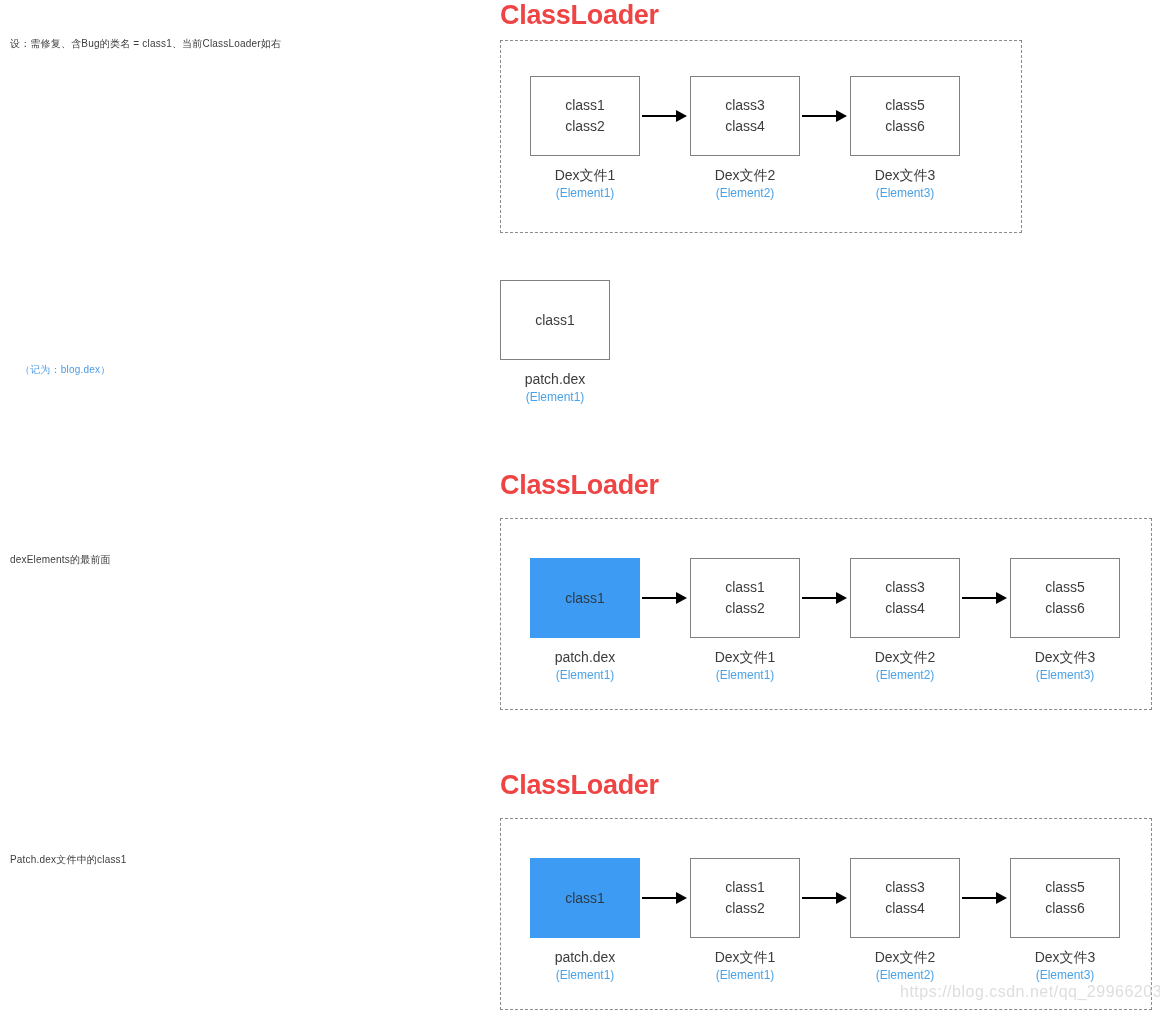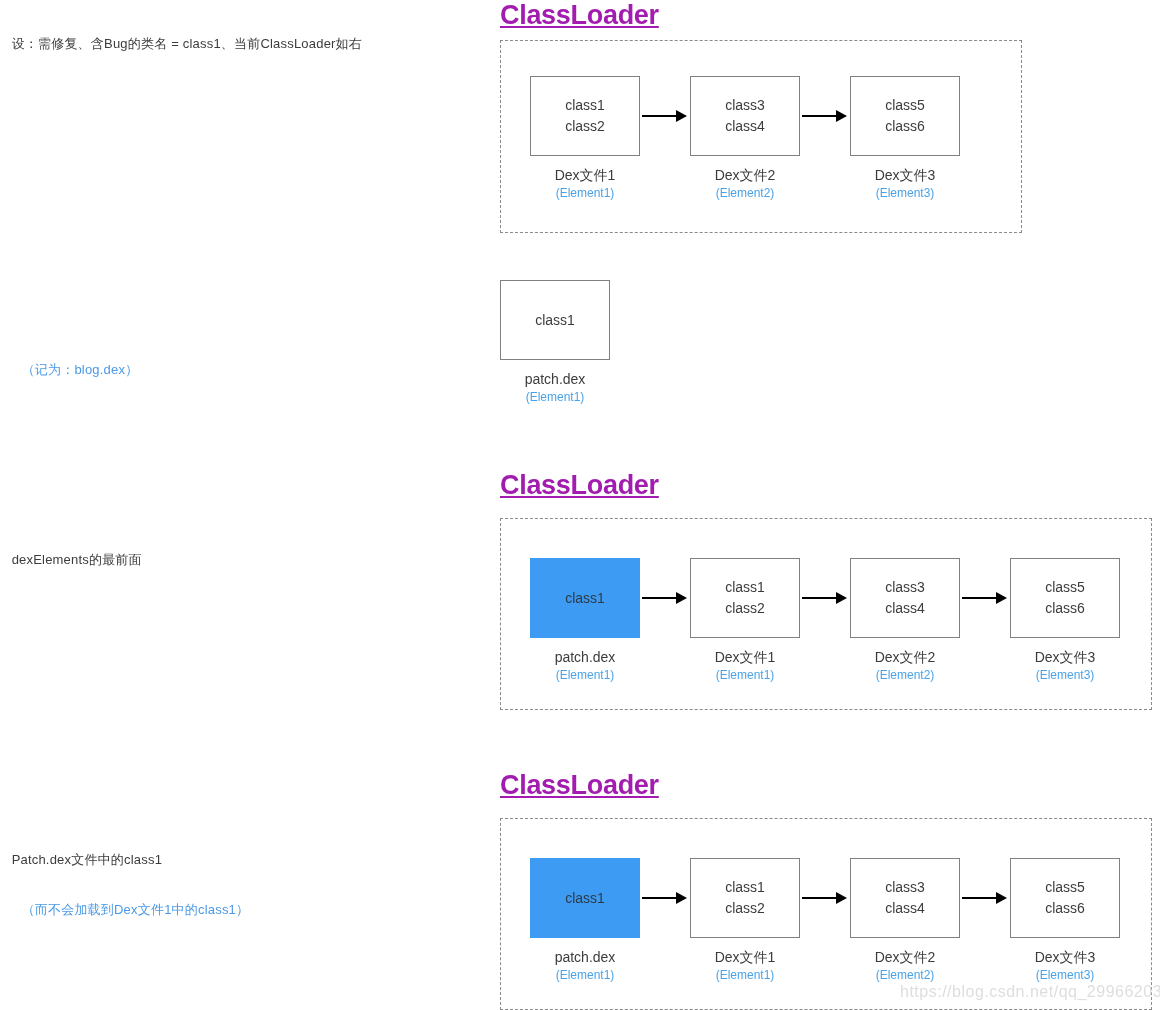--- a/index.html
+++ b/index.html
@@ -12,38 +12,37 @@
     height: 1010px;
     position: relative;
     font-family: "Liberation Sans", "DejaVu Sans", sans-serif;
     color: #333333;
     overflow: hidden;
   }
 
   
   .desc {
     position: absolute;
-    font-size: 13px;
+    font-size: 10px;
     line-height: 25px;
     color: #3c3c3c;
     letter-spacing: 0.2px;
     white-space: pre-wrap;
   }
   .desc-blue {
     color: #4a9ae8;
   }
 
   
   .section-title {
     position: absolute;
     font-size: 27px;
     font-weight: bold;
-    color: #a21caf;
+    color: #ef4444;
     letter-spacing: -0.3px;
-    text-decoration: underline;
   }
 
   
   .loader-box {
     position: absolute;
     border: 1.6px dashed #8a8a8a;
     box-sizing: border-box;
     background: transparent;
   }
 
@@ -140,21 +139,20 @@
 </div>
 
 <div class="desc" style="left:4px; top:472px; width:470px;">
   <br>
   <span>dexElements的最前面</span>
 </div>
 
 <div class="desc" style="left:4px; top:772px; width:470px;">
   <br>
   <span>Patch.dex文件中的class1</span><br>
-  <span class="desc-blue" style="margin-left:10px; display:inline-block;">（而不会加载到Dex文件1中的class1）</span>
 </div>
 
 <div class="section-title" style="left:500px; top:0px;">ClassLoader</div>
 
 <div class="loader-box" style="left:500px; top:40px; width:522px; height:193px;"></div>
 
 <div class="dex-box" style="left:530px; top:76px; width:110px; height:80px;">
   <span class="cls-line">class1</span>
   <span class="cls-line">class2</span>
 </div>

